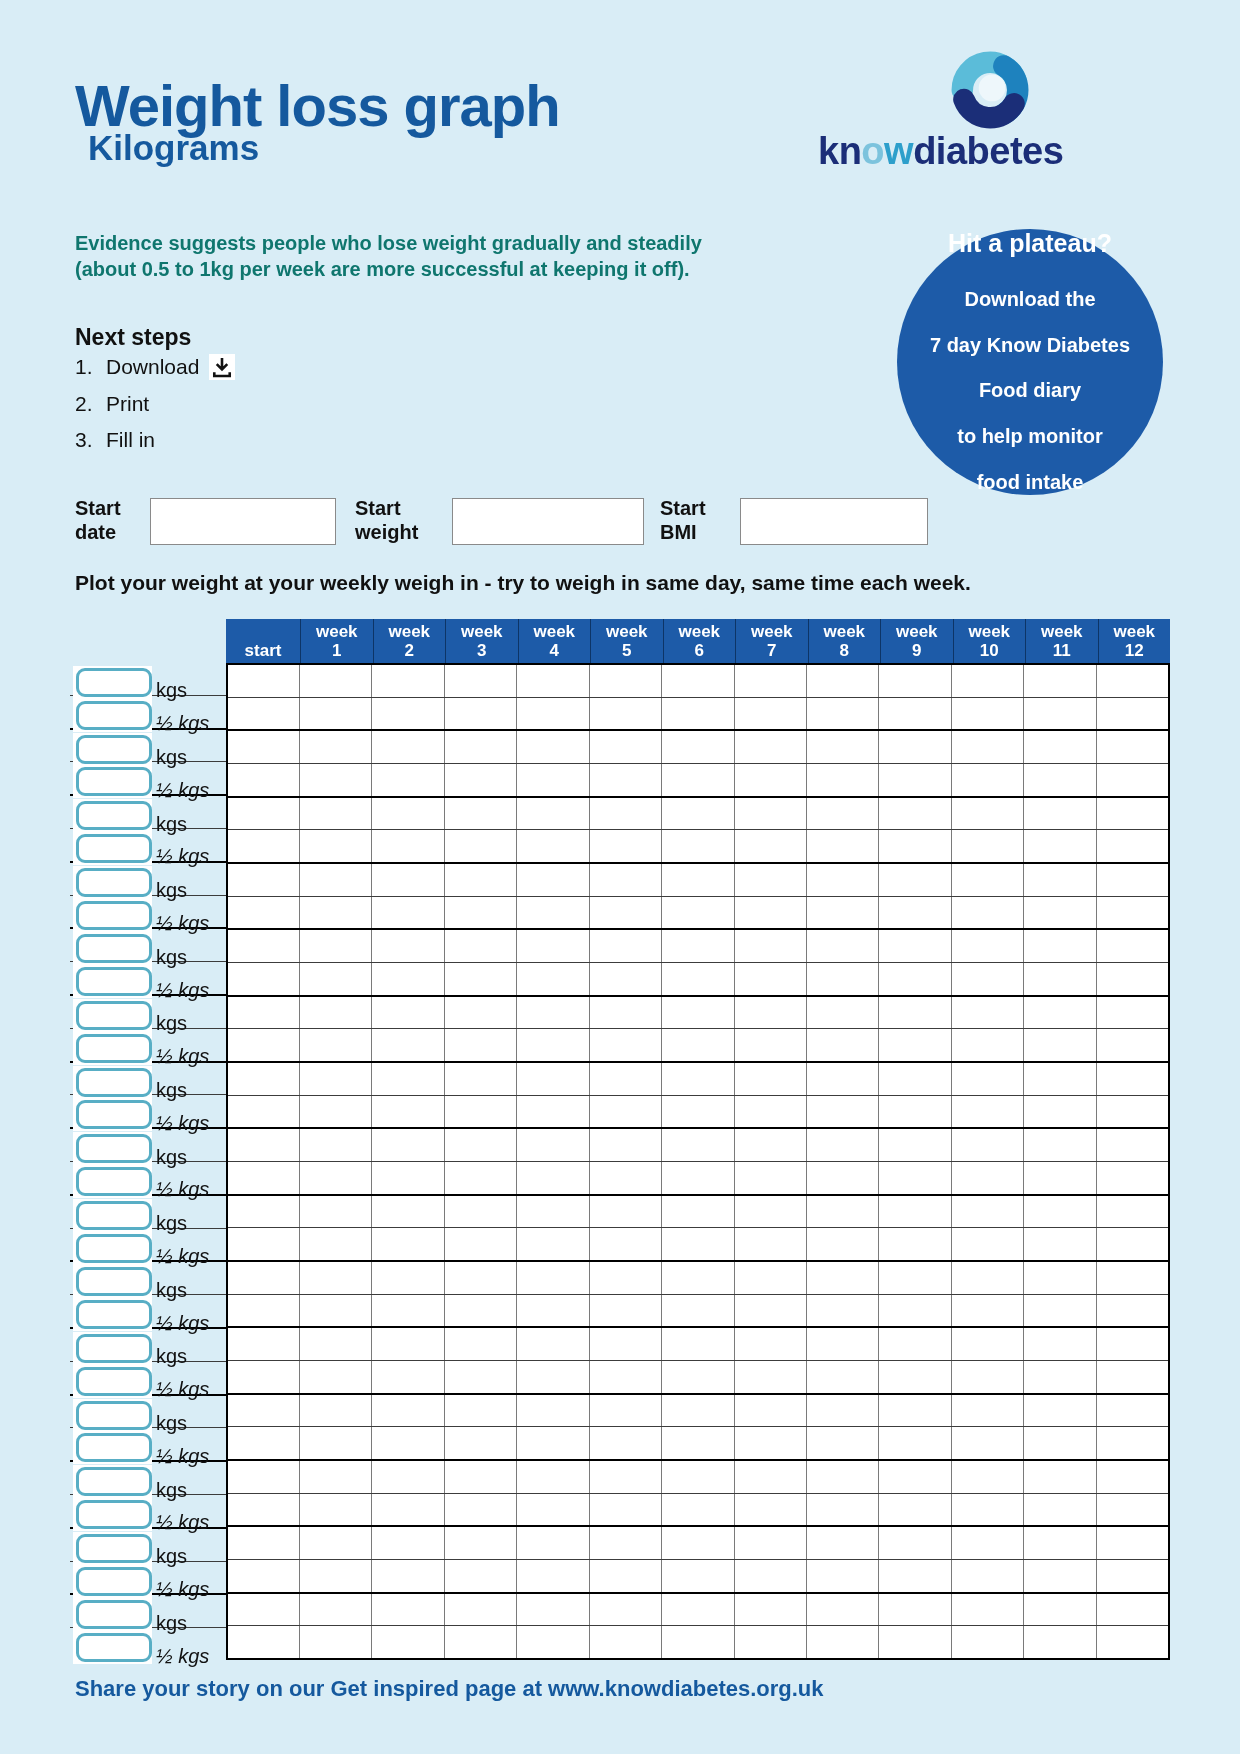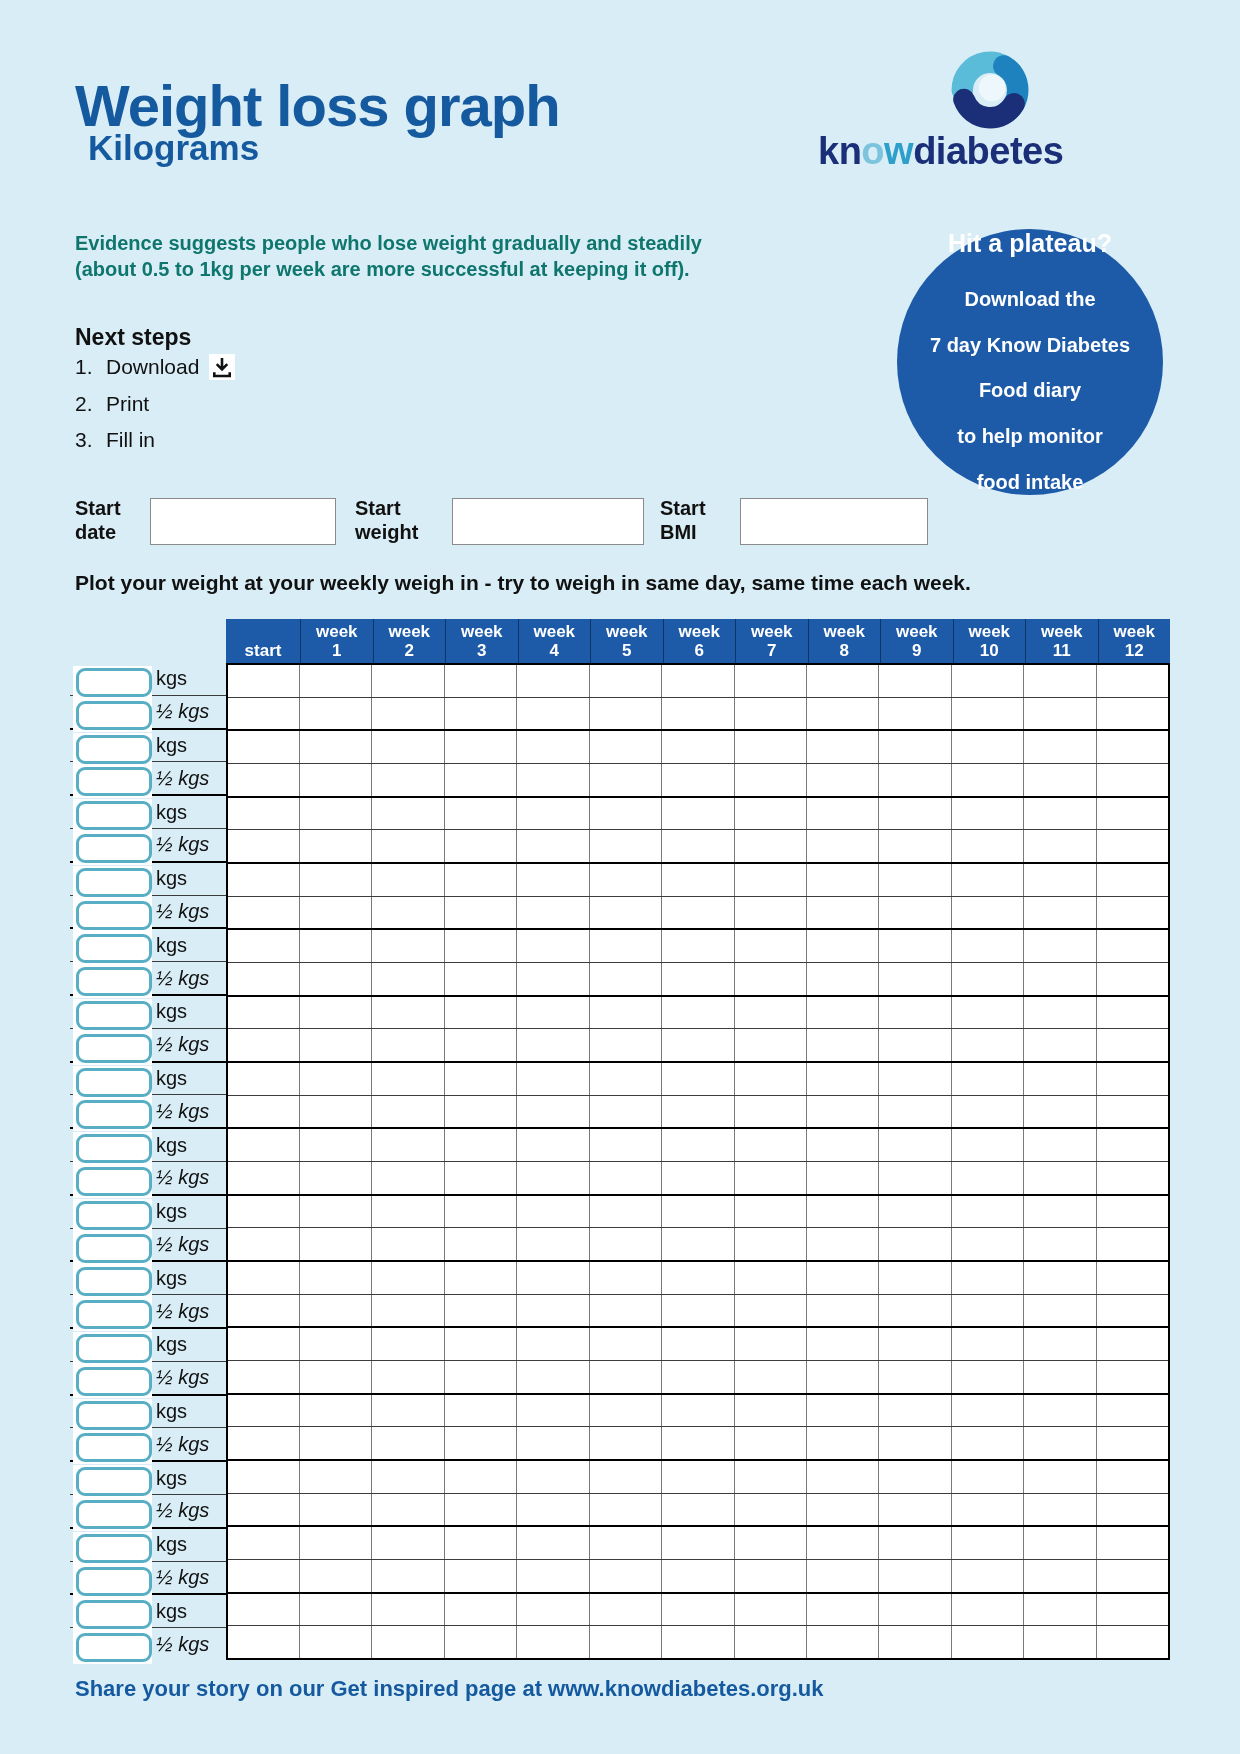--- a/index.html
+++ b/index.html
@@ -52,21 +52,21 @@
   .cell:last-child{border-right:none;}
   .cstart{flex:0 0 72px;}
   
   .gutter{position:absolute;left:70px;top:663px;width:156px;height:997px;display:flex;flex-direction:column;}
   .gutrow{flex:1;position:relative;border-bottom:1px solid #3c3c3c;box-sizing:border-box;}
   .gutrow.thickb{border-bottom:2px solid #000;font-style:italic;}
   .gutrow:last-child{border-bottom:none;}
   .patch{position:absolute;left:3px;top:3px;width:79px;height:33px;background:#fff;z-index:2;}
   .wbox{position:absolute;left:3px;top:2px;width:62px;height:21px;background:#fff;
     border:3px solid #58aec5;border-radius:9px;font-size:15px;padding:1px 4px;}
-  .unit{position:absolute;left:86px;top:0;height:100%;display:flex;align-items:center;font-size:20px;z-index:1;}
+  .unit{position:absolute;left:86px;top:12px;height:100%;display:flex;align-items:center;font-size:20px;z-index:1;}
   
   .footer{position:absolute;left:75px;top:1676px;font-size:22px;font-weight:bold;color:#15599e;}
 </style>
 </head>
 <body>
 
 <div class="page">
 
   <div class="title">Weight loss graph</div>
   <div class="subtitle">Kilograms</div>

